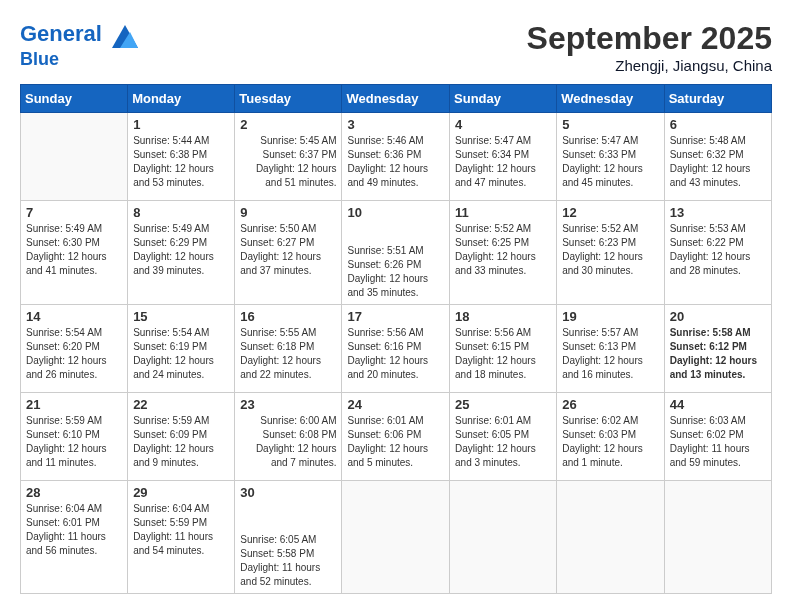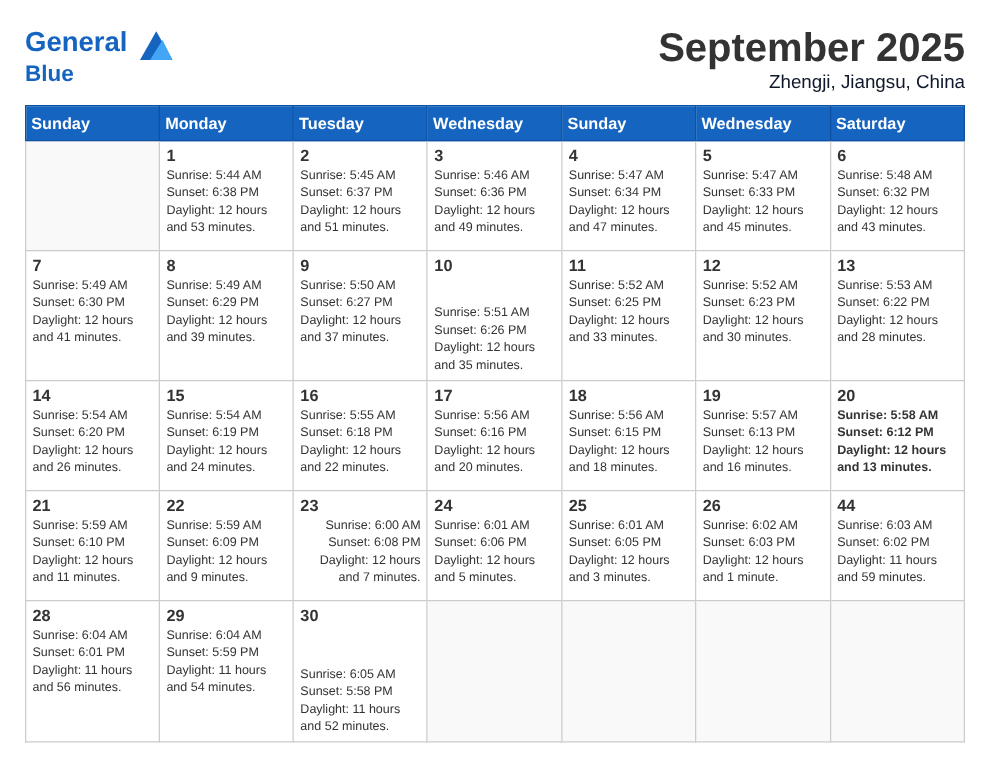--- a/index.html
+++ b/index.html
@@ -130,21 +130,21 @@
         <td class="empty-cell"></td>
         <td>
           <span class="day-number">1</span>
           <div class="cell-info" style="white-space: pre-wrap;">Sunrise: 5:44 AM
 Sunset: 6:38 PM
 Daylight: 12 hours
 and 53 minutes.</div>
         </td>
         <td>
           <span class="day-number">2</span>
-          <div class="cell-info" style="white-space: pre-wrap;">Sunrise: 5:45 AM
+          <div class="cell-info" style="white-space: pre-wrap; text-align: right;">Sunrise: 5:45 AM
 Sunset: 6:37 PM
 Daylight: 12 hours
 and 51 minutes.</div>
         </td>
         <td>
           <span class="day-number">3</span>
           <div class="cell-info" style="white-space: pre-wrap;">Sunrise: 5:46 AM
 Sunset: 6:36 PM
 Daylight: 12 hours
 and 49 minutes.</div>

